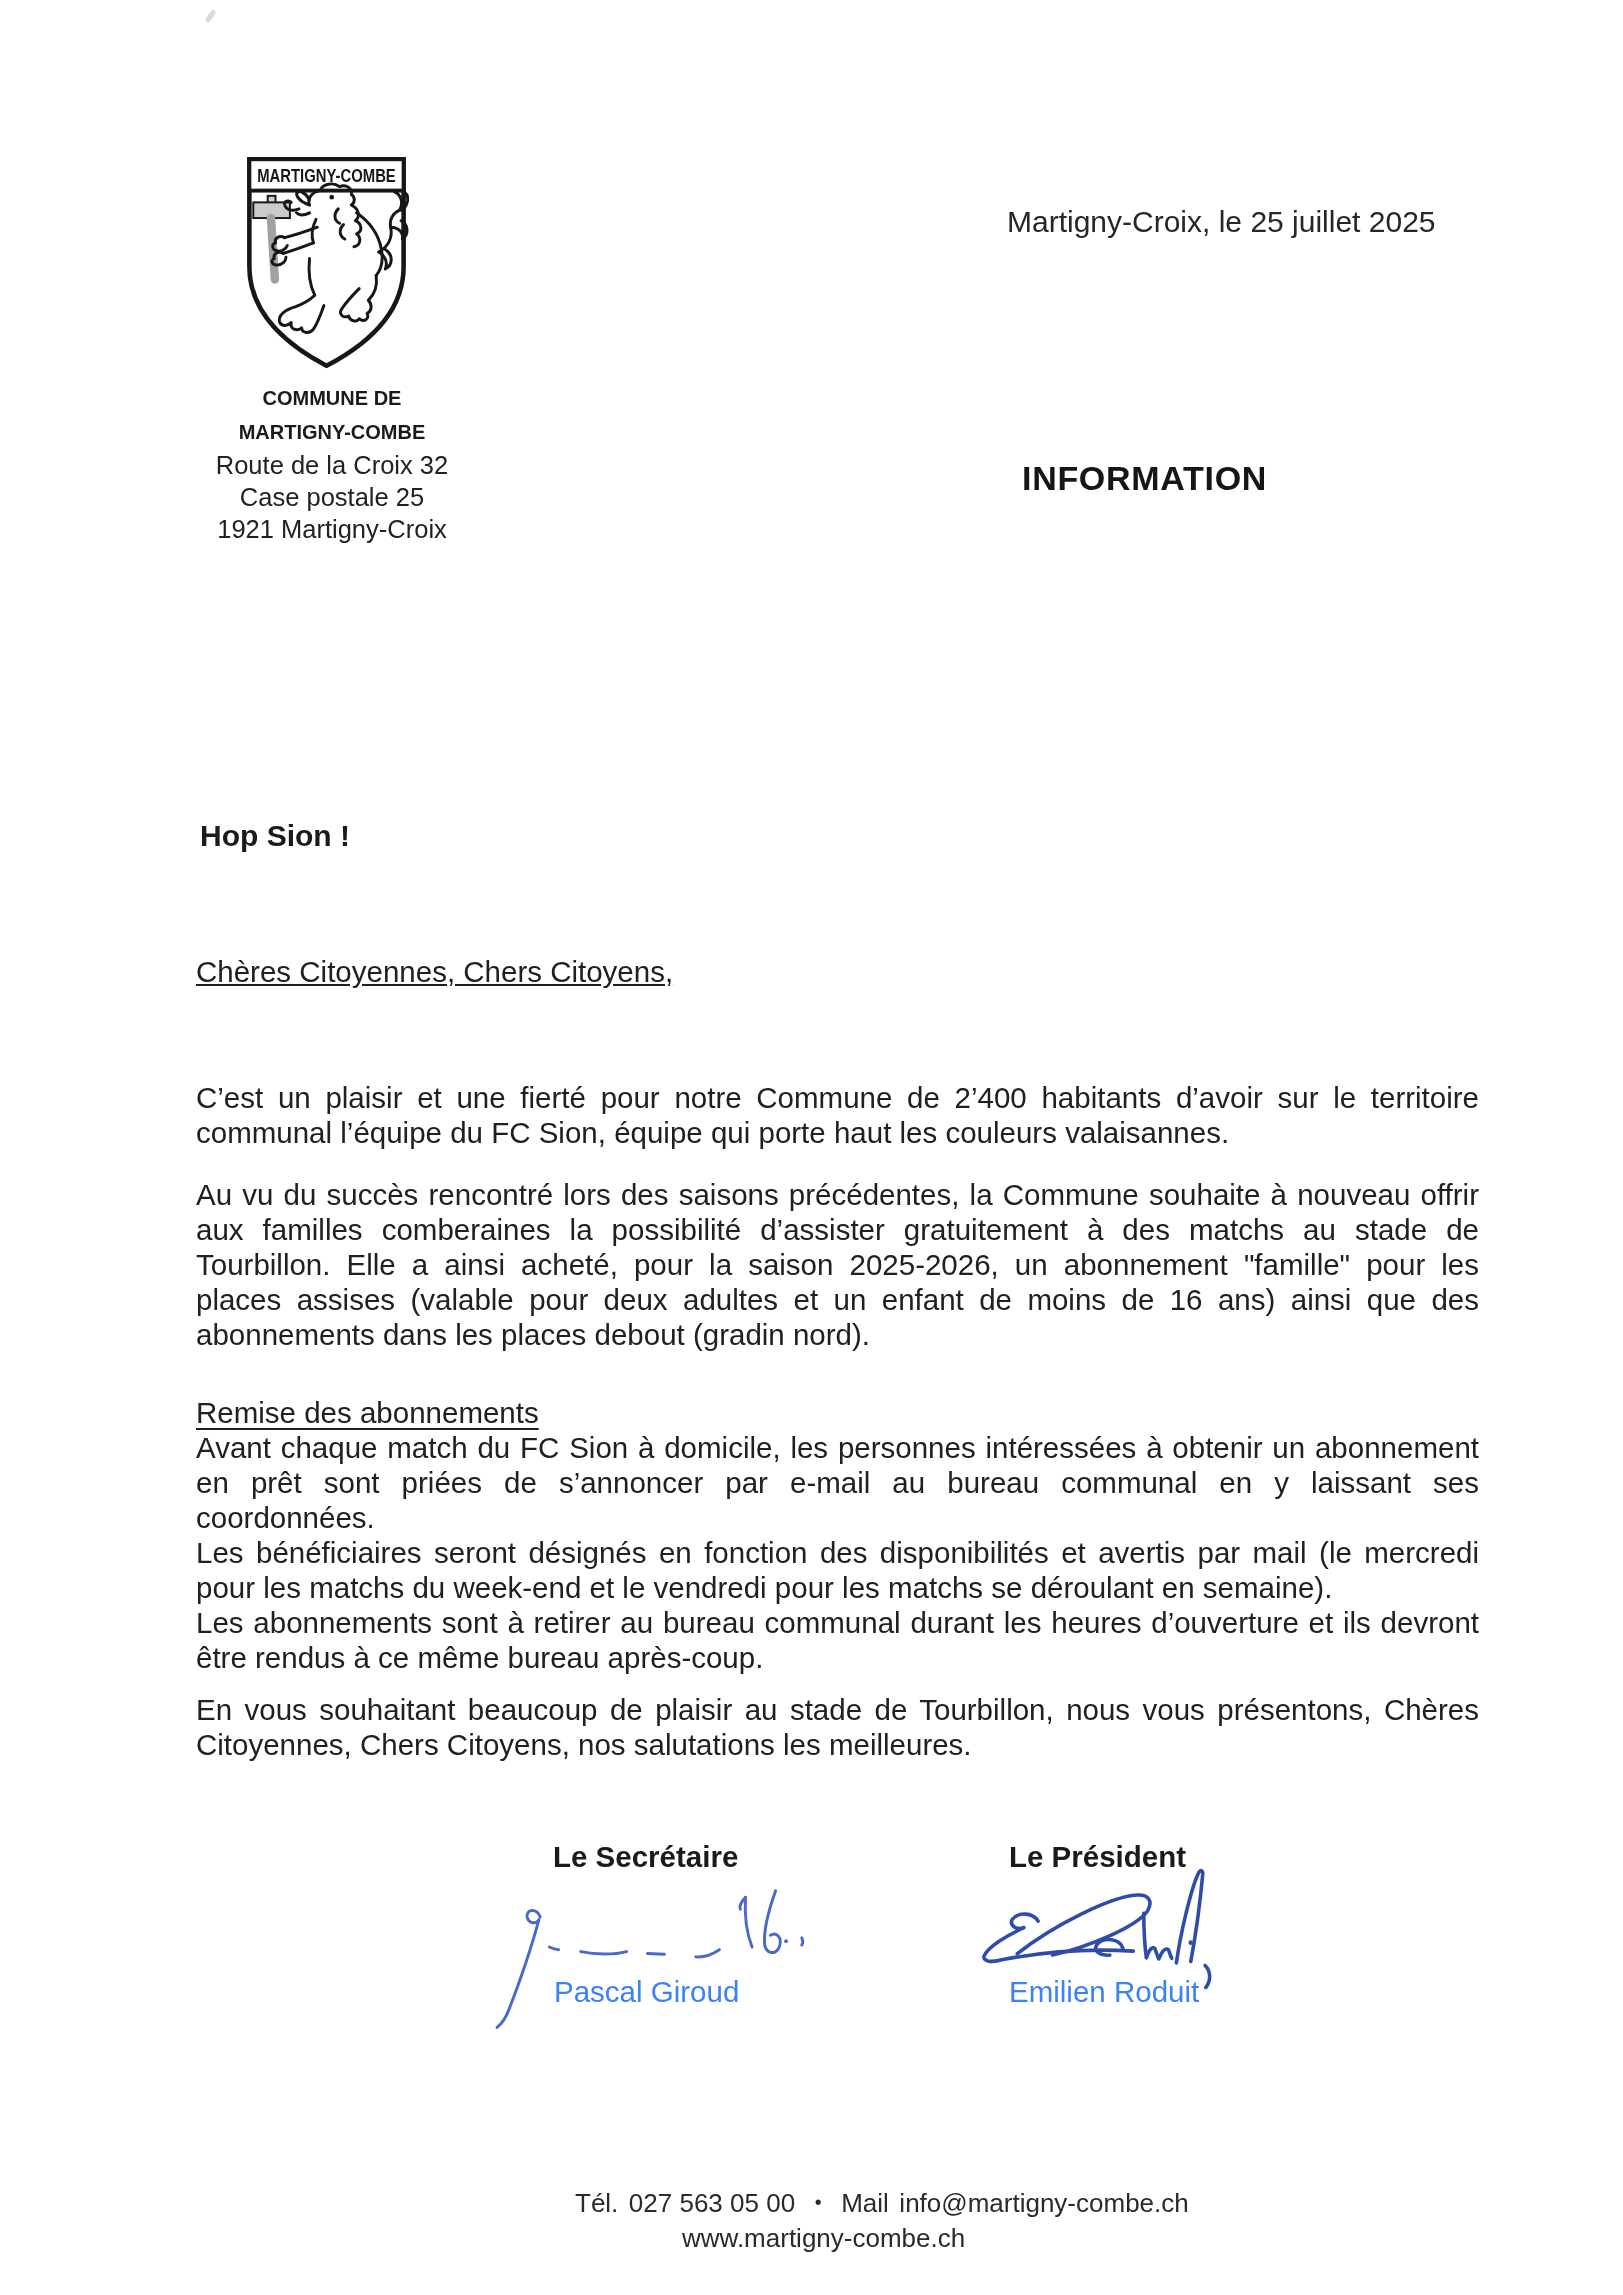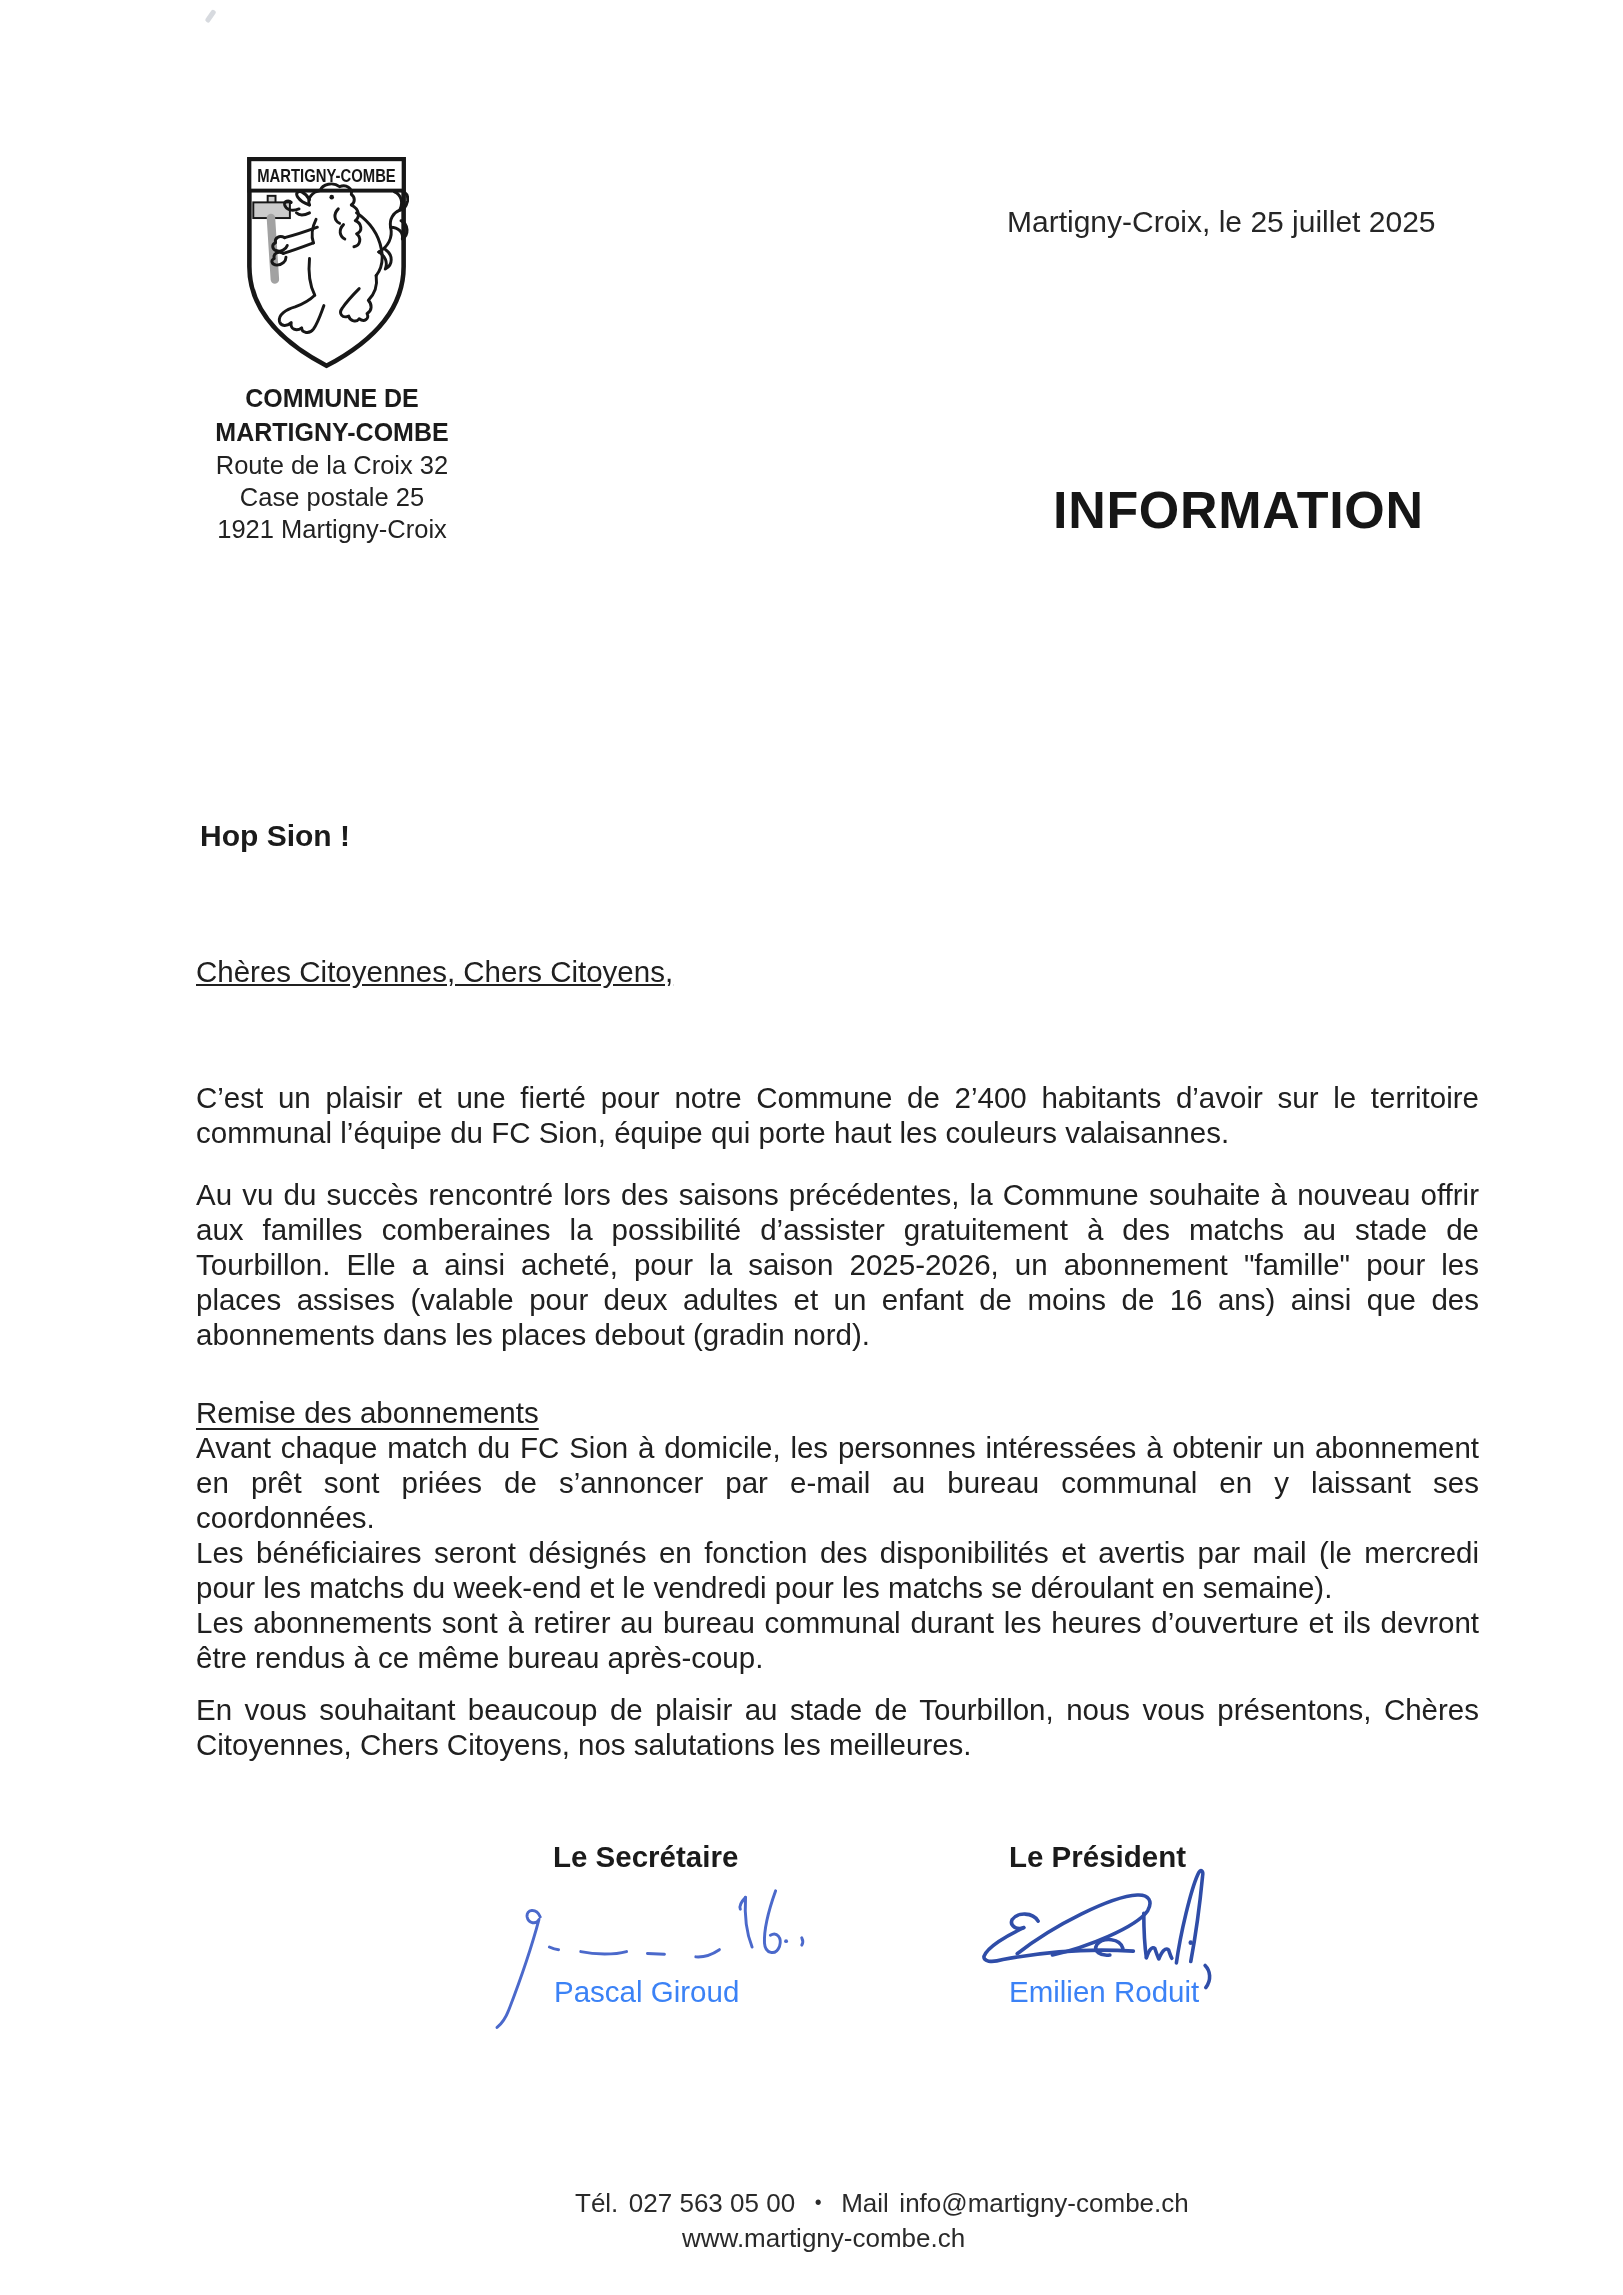--- a/index.html
+++ b/index.html
@@ -3,25 +3,25 @@
 <meta charset="utf-8">
 <style>
   html,body{margin:0;padding:0;background:#888;}
   .page{
     position:relative; width:1623px; height:2295px; background:#ffffff;
     font-family:"Liberation Sans", sans-serif; color:#202020; overflow:hidden;
   }
   
   .crest{position:absolute; left:244px; top:154px;}
   .lh-block{position:absolute; left:201px; top:382px; width:262px; text-align:center;}
-  .lh-org{font-weight:bold; font-size:25px; line-height:33px; color:#1b1b1b;}
+  .lh-org{font-weight:bold; font-size:20px; line-height:33px; color:#1b1b1b;}
   .lh-org2{line-height:34px;}
   .lh-addr{font-size:25.5px; line-height:32px; color:#222;}
   .date-line{position:absolute; left:1007px; top:204px; font-size:30px; line-height:35px; color:#262626;}
-  .doc-title{position:absolute; left:1053px; top:455px; font-size:52px; line-height:46px; font-weight:bold; letter-spacing:0.7px; color:#161616;margin-top:32px;}
+  .doc-title{position:absolute; left:1022px; top:455px; font-size:34px; line-height:46px; font-weight:bold; letter-spacing:0.7px; color:#161616;}
   
   .headline{position:absolute; left:200px; top:818px; font-size:30px; line-height:35px; font-weight:bold; color:#1b1b1b;}
   .salutation{position:absolute; left:196px; top:954px; font-size:29.5px; line-height:35px;text-decoration:underline;}
   .para{position:absolute; left:196px; width:1283px; font-size:29.5px;margin-top:41px;}
   .bl{height:35px; line-height:35px; white-space:nowrap;}
   .j{text-align:justify; text-align-last:justify; white-space:normal;}
   .l{text-align:left;}
   .heading-u{text-decoration:underline; text-decoration-thickness:2px; text-underline-offset:4.6px;}
   
   .sig-role{position:absolute; top:1839px; font-size:29.5px; line-height:35px; font-weight:bold; color:#1b1b1b;}

